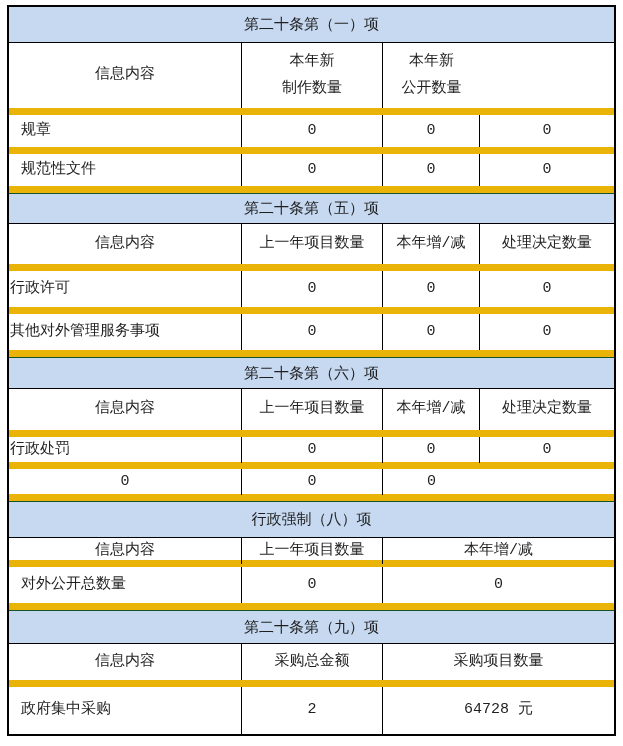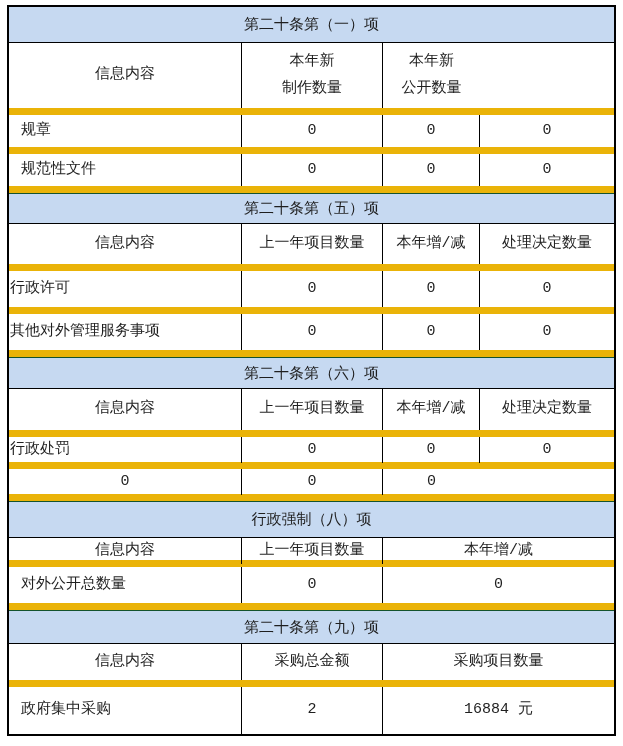--- a/index.html
+++ b/index.html
@@ -155,17 +155,17 @@
       <span>第二十条第（九）项</span>
     </div>
     <div class="grid-row cols-3" style="height:43px;">
       <div class="cell">信息内容</div>
       <div class="cell">采购总金额</div>
       <div class="cell">采购项目数量</div>
     </div>
     <div class="grid-row cols-3 last" style="height:47px;">
       <div class="cell label-cell pad-std">政府集中采购</div>
       <div class="cell">2</div>
-      <div class="cell">16884 元</div>
+      <div class="cell">64728 元</div>
     </div>
 
   </div>
 </div>
 
 </body></html>

